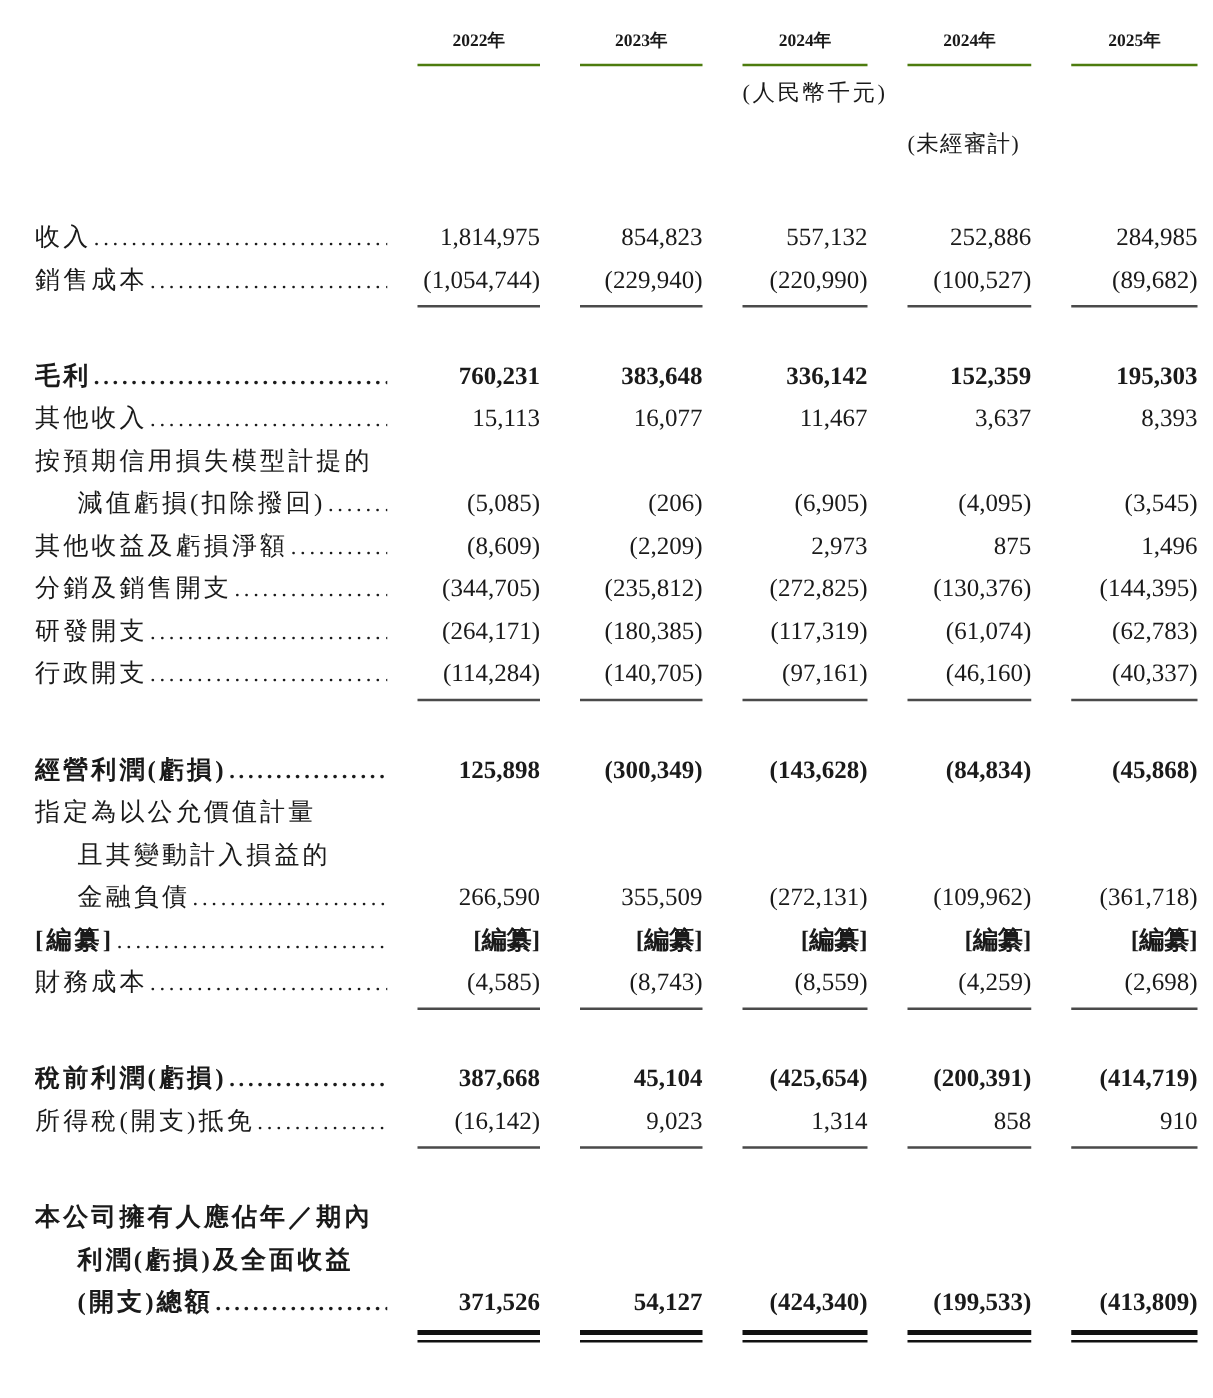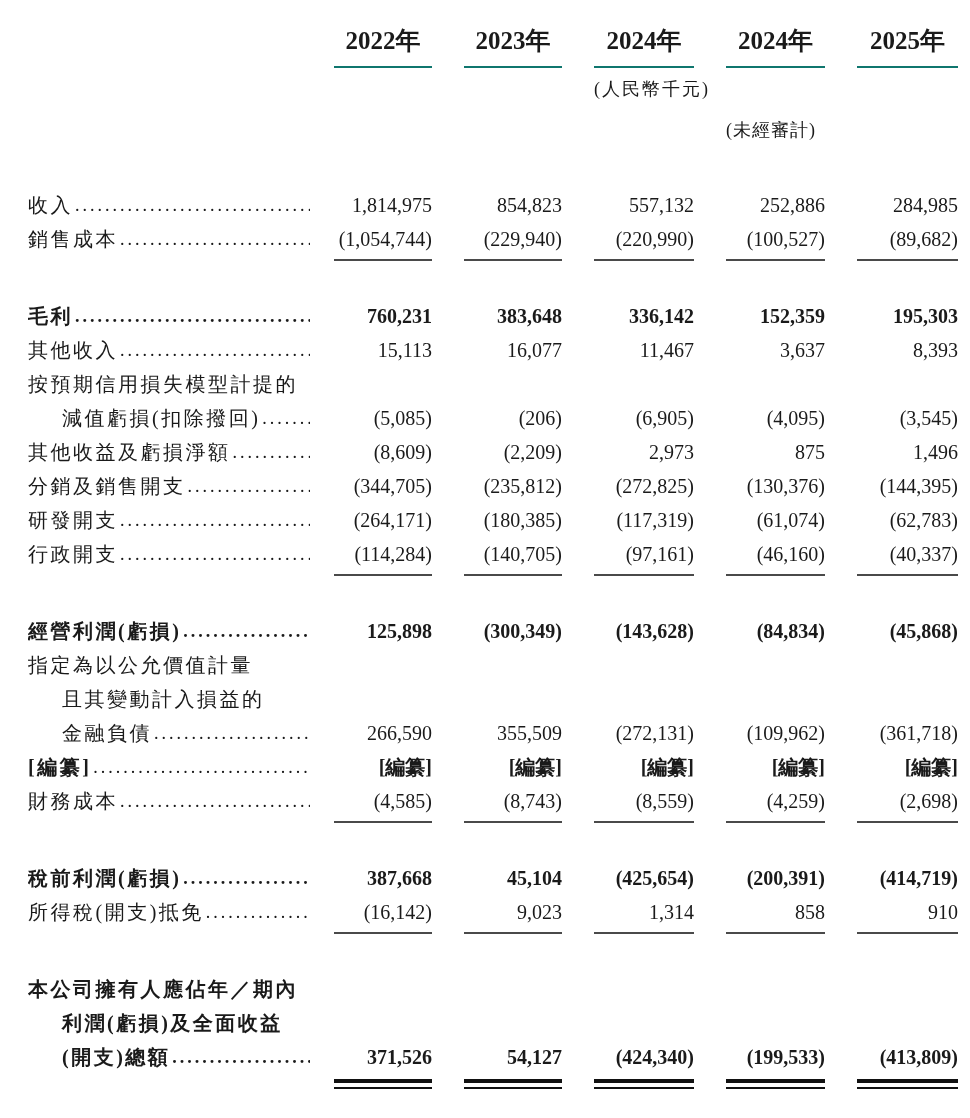--- a/index.html
+++ b/index.html
@@ -44,24 +44,24 @@
     font-size: 19px;
     letter-spacing: 1px;
     text-align: center;
     padding-bottom: 7px;
     border-bottom: 2px solid #1a1a1a;
     white-space: nowrap;
   }
   .yr-th { padding: 0 10px 0 22px; }
   .yr-in {
     font-weight: bold;
-    font-size: 25px;
+    font-size: 14px;
     text-align: center;
     padding: 12px 0 9px 0;
-    border-bottom: 2px solid #0f766e;
+    border-bottom: 2px solid #4d7c0f;
     white-space: nowrap;
   }
   .note-row td { padding-top: 9px; }
   .unit-note {
     font-size: 18px;
     text-align: center;
     letter-spacing: 2px;
     white-space: nowrap;
   }
   .audit-row td { padding-top: 17px; padding-bottom: 6px; }

